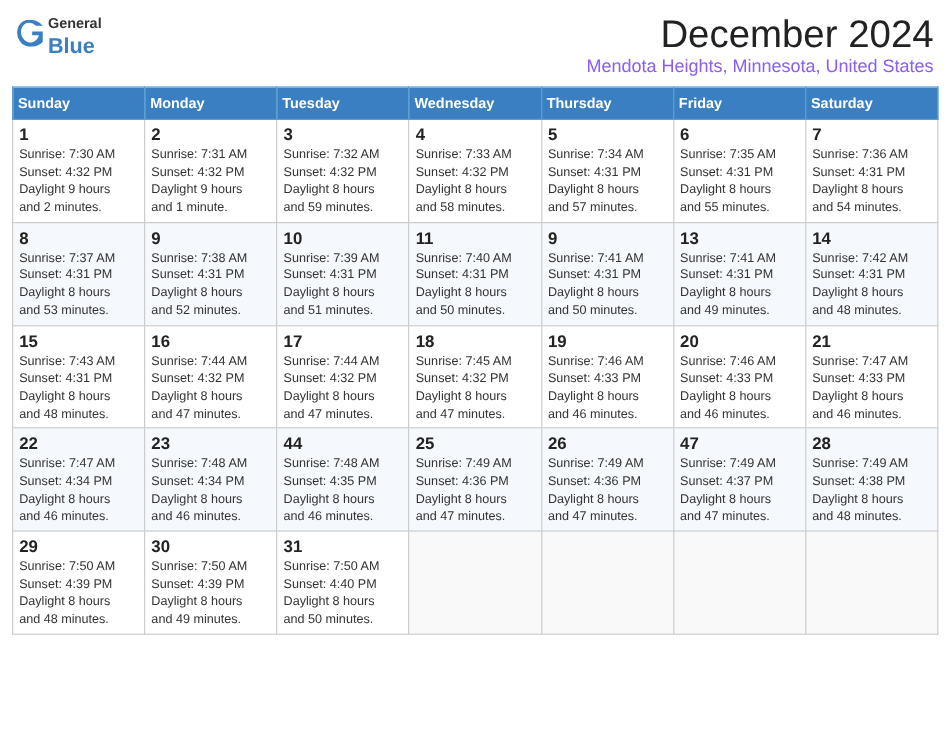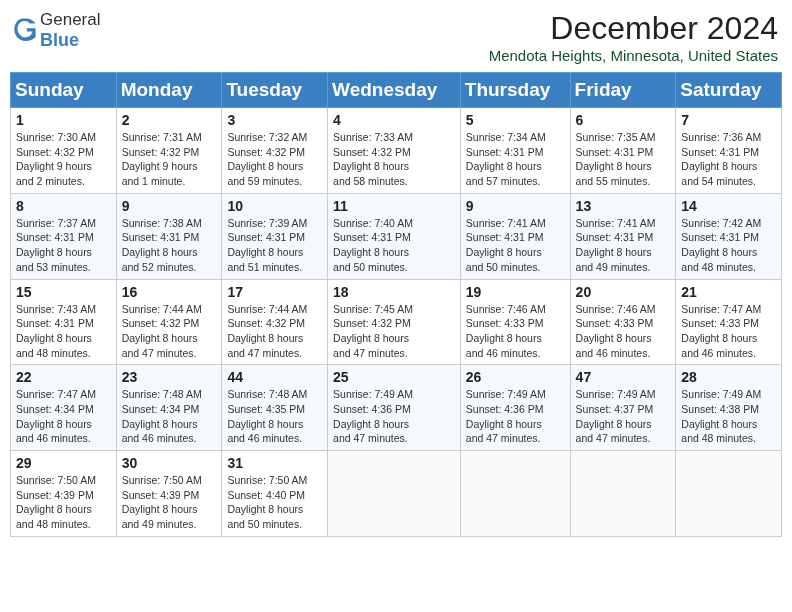--- a/index.html
+++ b/index.html
@@ -16,22 +16,22 @@
       align-items: flex-start;
       margin-bottom: 8px;
       padding: 0 4px;
     }
     .logo {
       display: flex;
       align-items: center;
       gap: 2px;
     }
     .logo-text-general {
-      font-size: 17px;
-      font-weight: normal;
+      font-size: 12px;
+      font-weight: bold;
       color: #333;
     }
     .logo-text-blue {
       font-size: 18px;
       font-weight: bold;
       color: #3a7fc1;
     }
     .logo-icon {
       width: 24px;
       height: 24px;
@@ -39,32 +39,32 @@
     .title-section {
       text-align: right;
     }
     .main-title {
       font-size: 32px;
       font-weight: normal;
       color: #222;
     }
     .subtitle {
       font-size: 15px;
-      color: #14532d;
+      color: #8b5cf6;
     }
     .calendar {
       width: 100%;
       border-collapse: collapse;
       font-size: 11px;
     }
     .calendar thead tr th {
       background-color: #3a7fc1;
       color: white;
       font-weight: bold;
-      font-size: 19px;
+      font-size: 12px;
       padding: 6px 4px;
       text-align: left;
       border: 1px solid #5a9fd4;
     }
     .calendar tbody tr td {
       border: 1px solid #ccc;
       vertical-align: top;
       padding: 4px 5px;
       height: 80px;
       background: #fff;

